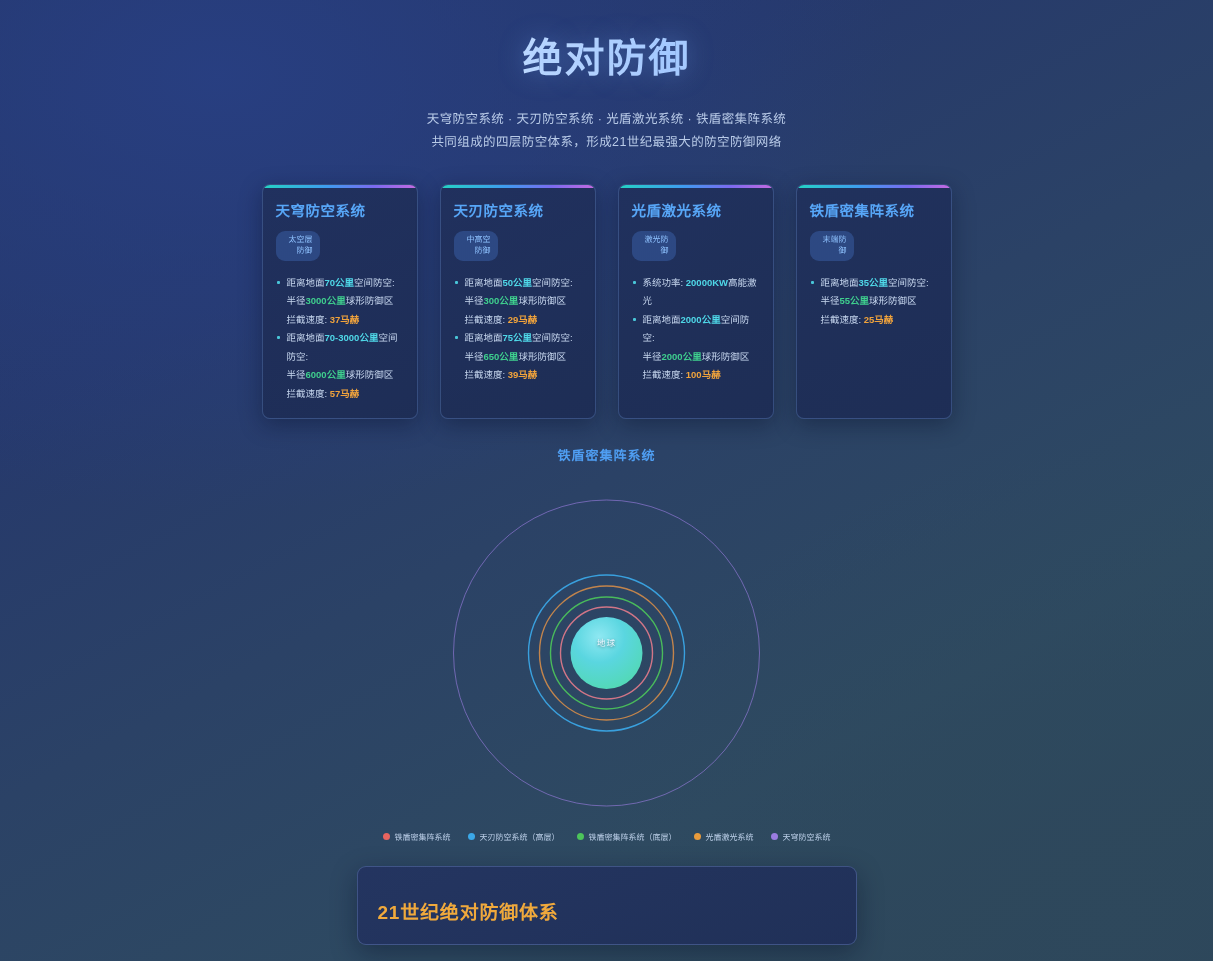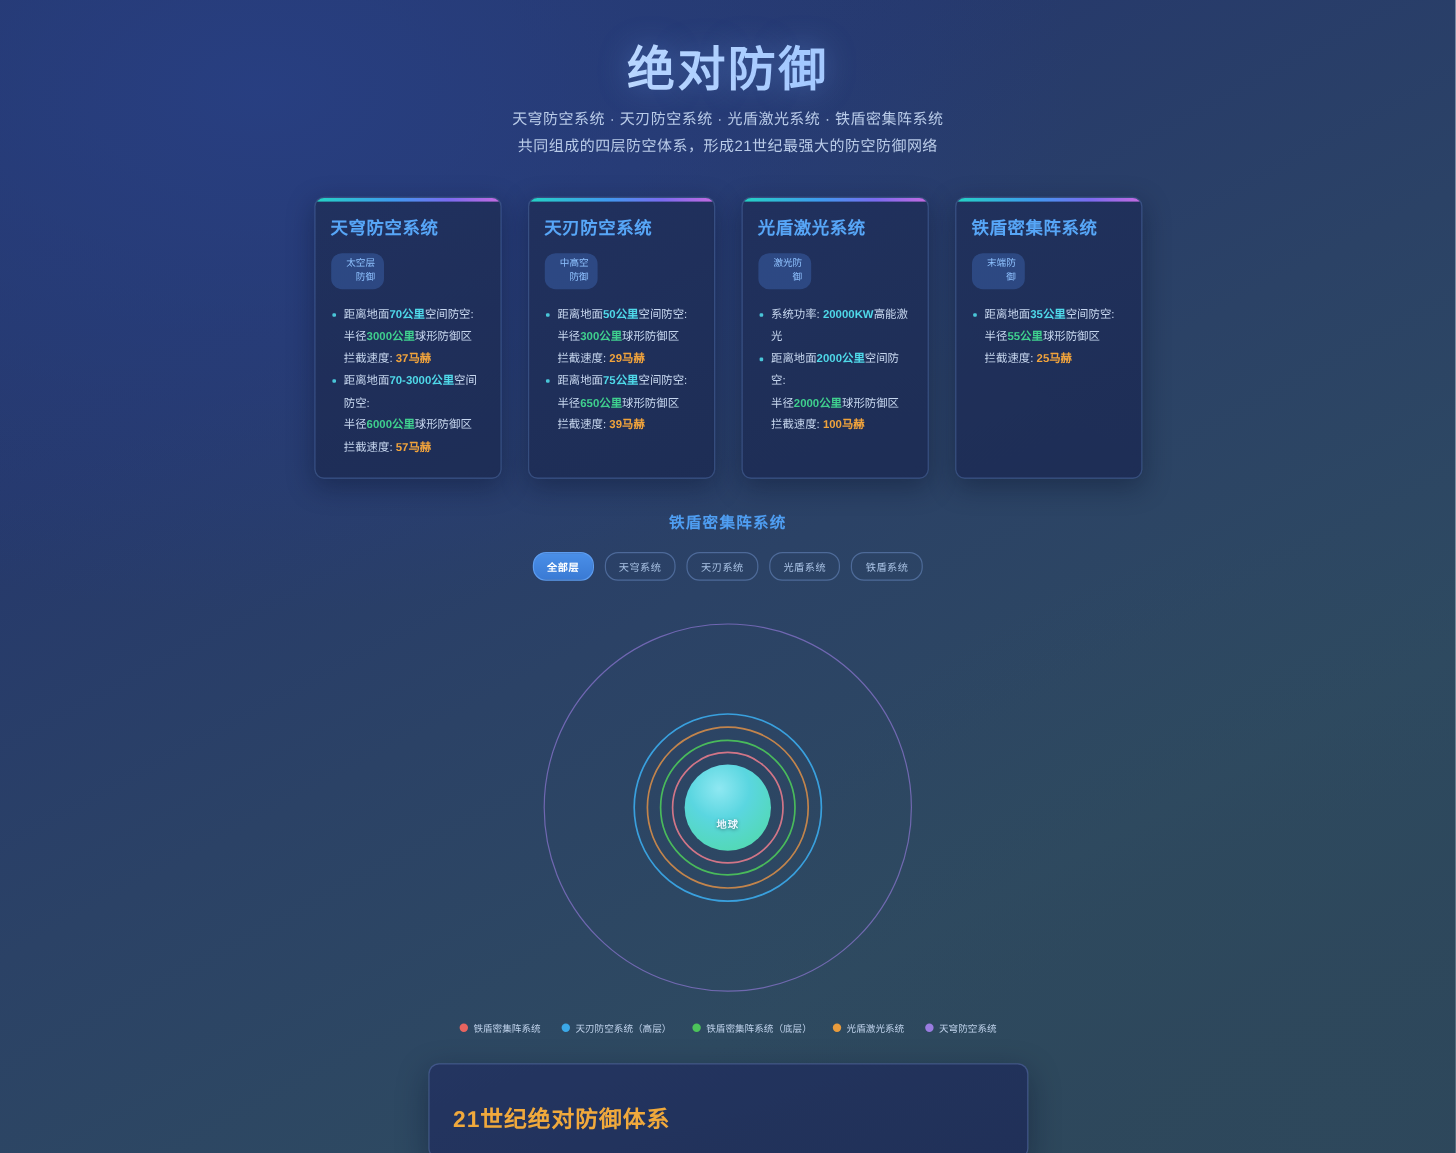--- a/index.html
+++ b/index.html
@@ -26,21 +26,21 @@
     font-size: 40px;
     font-weight: bold;
     letter-spacing: 2px;
     background: linear-gradient(92deg, #ffffff 0%, #cfe4ff 35%, #8fbcff 72%, #b9d6ff 100%);
     -webkit-background-clip: text;
     background-clip: text;
     color: transparent;
     text-shadow: 0 0 26px rgba(120,175,255,0.35);
   }
   .hero-sub {
-    margin-top: 4px;
+    margin-top: 24px;
     font-size: 12.5px;
     line-height: 1.85;
     color: #b9cbe8;
     letter-spacing: 0.4px;
   }
 
   
   .cards {
     margin: 30px auto 0;
     width: 690px;
@@ -153,28 +153,27 @@
   .radar-wrap {
     position: relative;
     width: 1213px;
     height: 345px;
     margin-top: 16px;
   }
   .radar-svg { display: block; margin: 0 auto; }
   .earth-label {
     position: absolute;
     left: 50%;
-    top: 186px;
+    top: 162px;
     transform: translate(-50%, -50%);
     font-size: 8.5px;
     color: #eaf6ff;
     letter-spacing: 1px;
     pointer-events: none;
     text-shadow: 0 1px 3px rgba(0,0,0,0.45);
-    font-weight: bold;
   }
 
   
   .legend {
     margin-top: 6px;
     display: flex;
     justify-content: center;
     align-items: center;
     gap: 17px;
     flex-wrap: wrap;
@@ -278,27 +277,20 @@
             <span class="ln"><span>距离地面</span><span class="hl-cyan">35公里</span><span>空间防空:</span></span>
             <span class="ln"><span>半径</span><span class="hl-green">55公里</span><span>球形防御区</span></span>
             <span class="ln"><span>拦截速度: </span><span class="hl-orange">25马赫</span></span>
           </li>
         </ul>
       </div>
     </section>
 
   <section>
     <h2 class="diagram-title">铁盾密集阵系统</h2>
-    <div class="filters" id="filters">
-        <button class="filter-btn active">全部层</button>
-        <button class="filter-btn">天穹系统</button>
-        <button class="filter-btn">天刃系统</button>
-        <button class="filter-btn">光盾系统</button>
-        <button class="filter-btn">铁盾系统</button>
-      </div>
 
     <div class="radar-wrap">
       <svg class="radar-svg" id="radar" width="1213" height="345" viewBox="0 0 1213 345" aria-hidden="true">
           <defs>
             <radialGradient id="earthGrad" cx="40%" cy="28%" r="78%">
               <stop offset="0%" stop-color="#8fe8f2"></stop>
               <stop offset="45%" stop-color="#5ad6e0"></stop>
               <stop offset="100%" stop-color="#52d9b2"></stop>
             </radialGradient>
           </defs>

